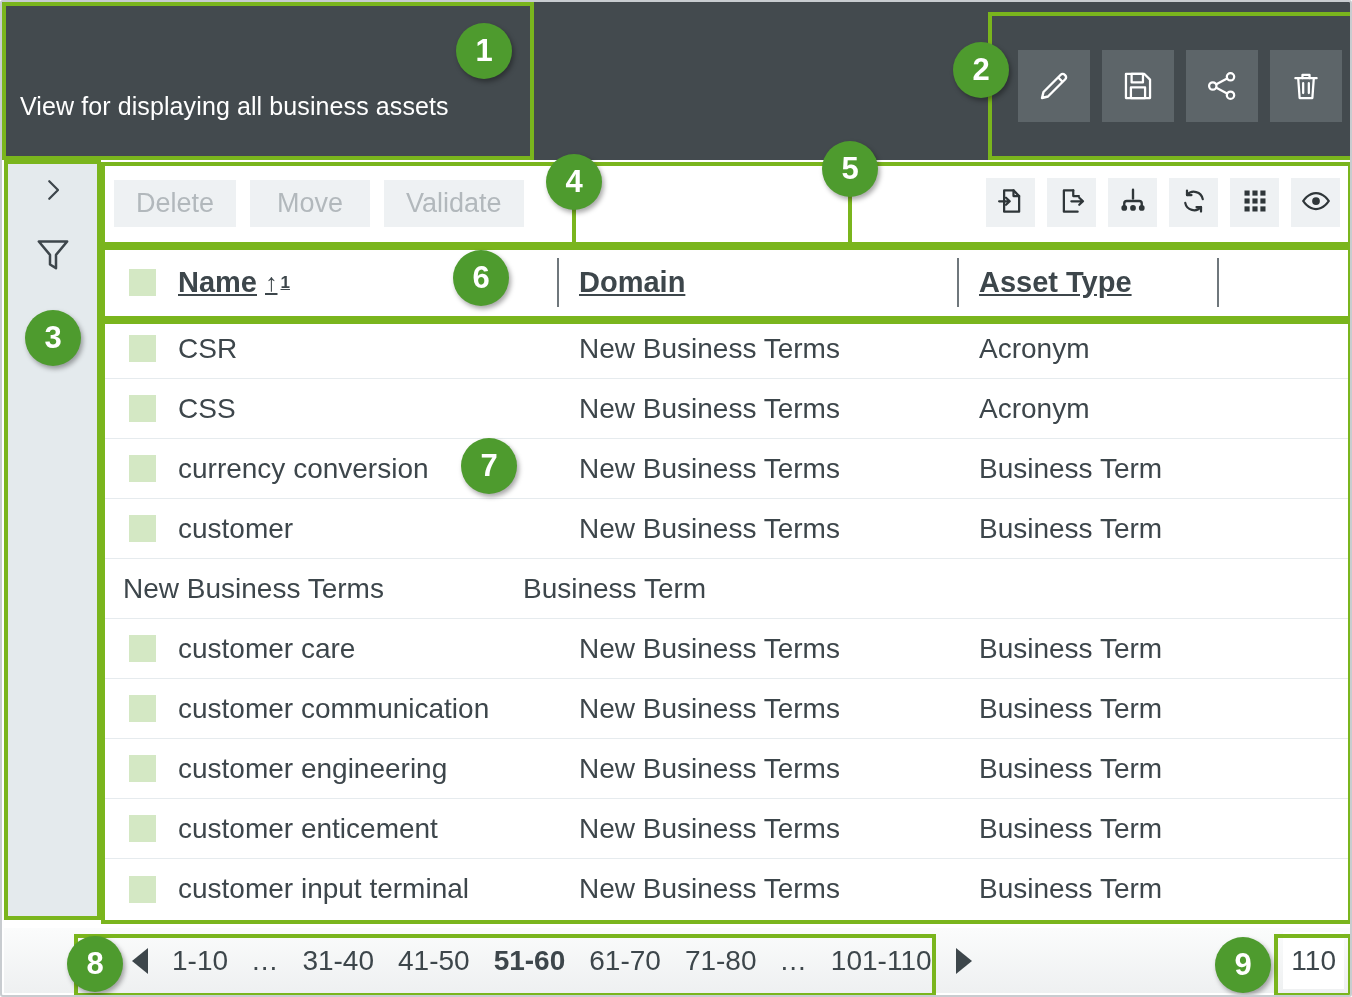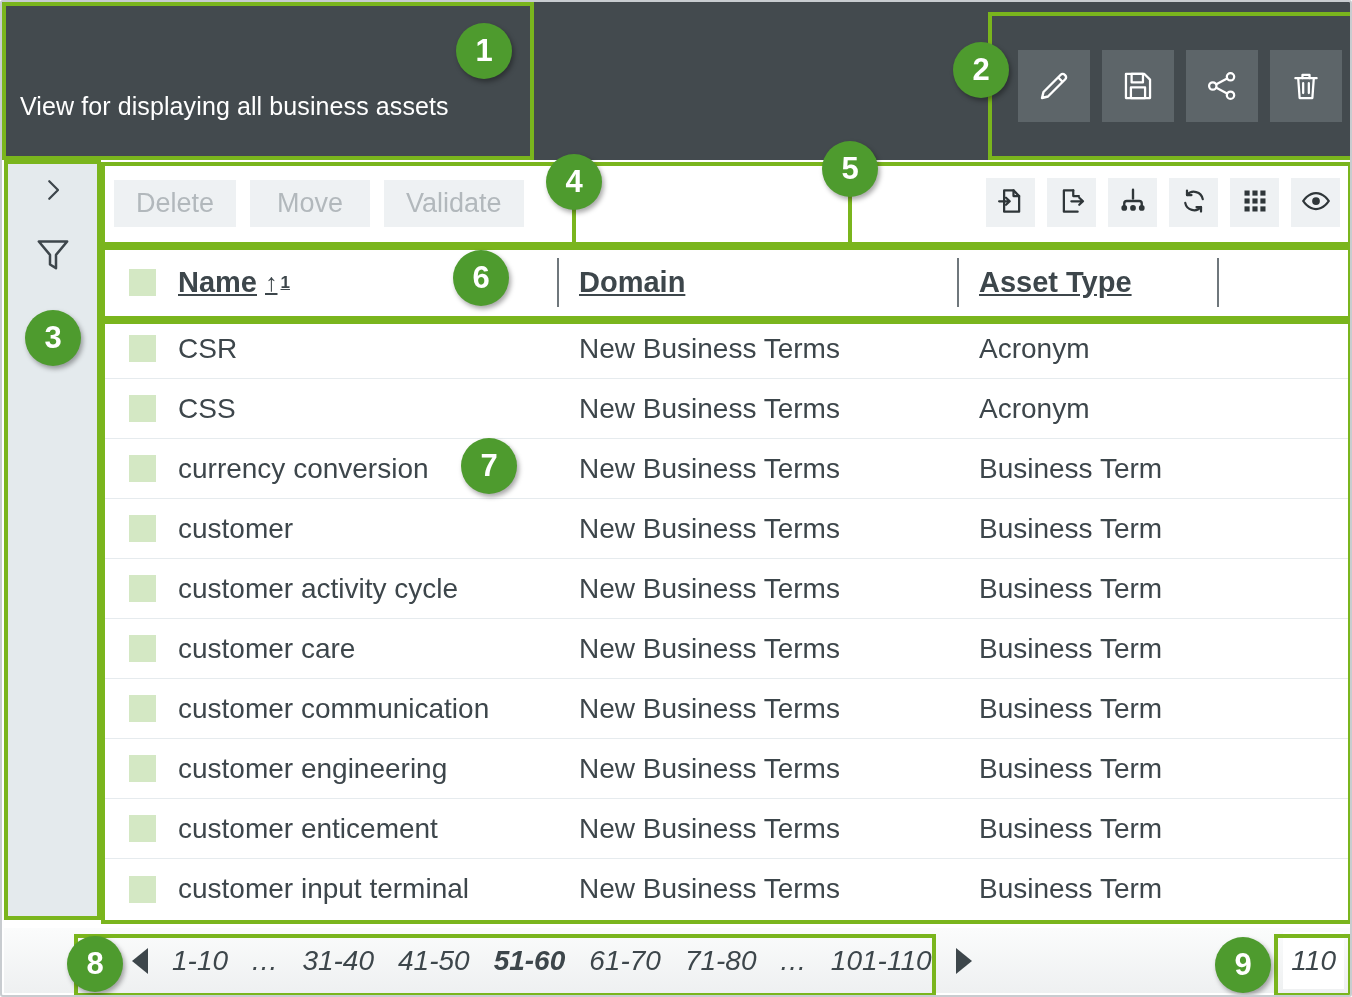--- a/index.html
+++ b/index.html
@@ -131,21 +131,21 @@
   .c-domain{width:400px;padding-left:22px;}
   .c-type{width:260px;padding-left:22px;}
   .row-check{
     width:27px;height:27px;background:#d4e8c4;margin-right:22px;flex:none;cursor:pointer;
   }
 
   
   .footer{
     position:absolute;left:2px;bottom:2px;width:1348px;height:65px;
     background:linear-gradient(#fbfcfc,#eef0f1);
-    display:flex;align-items:center;font-style:italic;
+    display:flex;align-items:center;
   }
   .pager{
     display:flex;align-items:center;gap:24px;padding-left:128px;
     font-size:28px;color:#3d464b;
   }
   .pager .pg{cursor:pointer;}
   .pager .pg.active{font-weight:bold;}
   .pager .dots{color:#3d464b;letter-spacing:1px;}
   .arrow-l,.arrow-r{
     width:0;height:0;cursor:pointer;
@@ -359,24 +359,20 @@
         </div>
         <div class="trow">
           <div class="cell c-name">
             <span class="row-check"></span>
             <span>customer</span>
           </div>
           <div class="cell c-domain">New Business Terms</div>
           <div class="cell c-type">Business Term</div>
         </div>
         <div class="trow">
-          <div class="cell c-name">
-            <span class="row-check"></span>
-            <span>customer activity cycle</span>
-          </div>
           <div class="cell c-domain">New Business Terms</div>
           <div class="cell c-type">Business Term</div>
         </div>
         <div class="trow">
           <div class="cell c-name">
             <span class="row-check"></span>
             <span>customer care</span>
           </div>
           <div class="cell c-domain">New Business Terms</div>
           <div class="cell c-type">Business Term</div>

